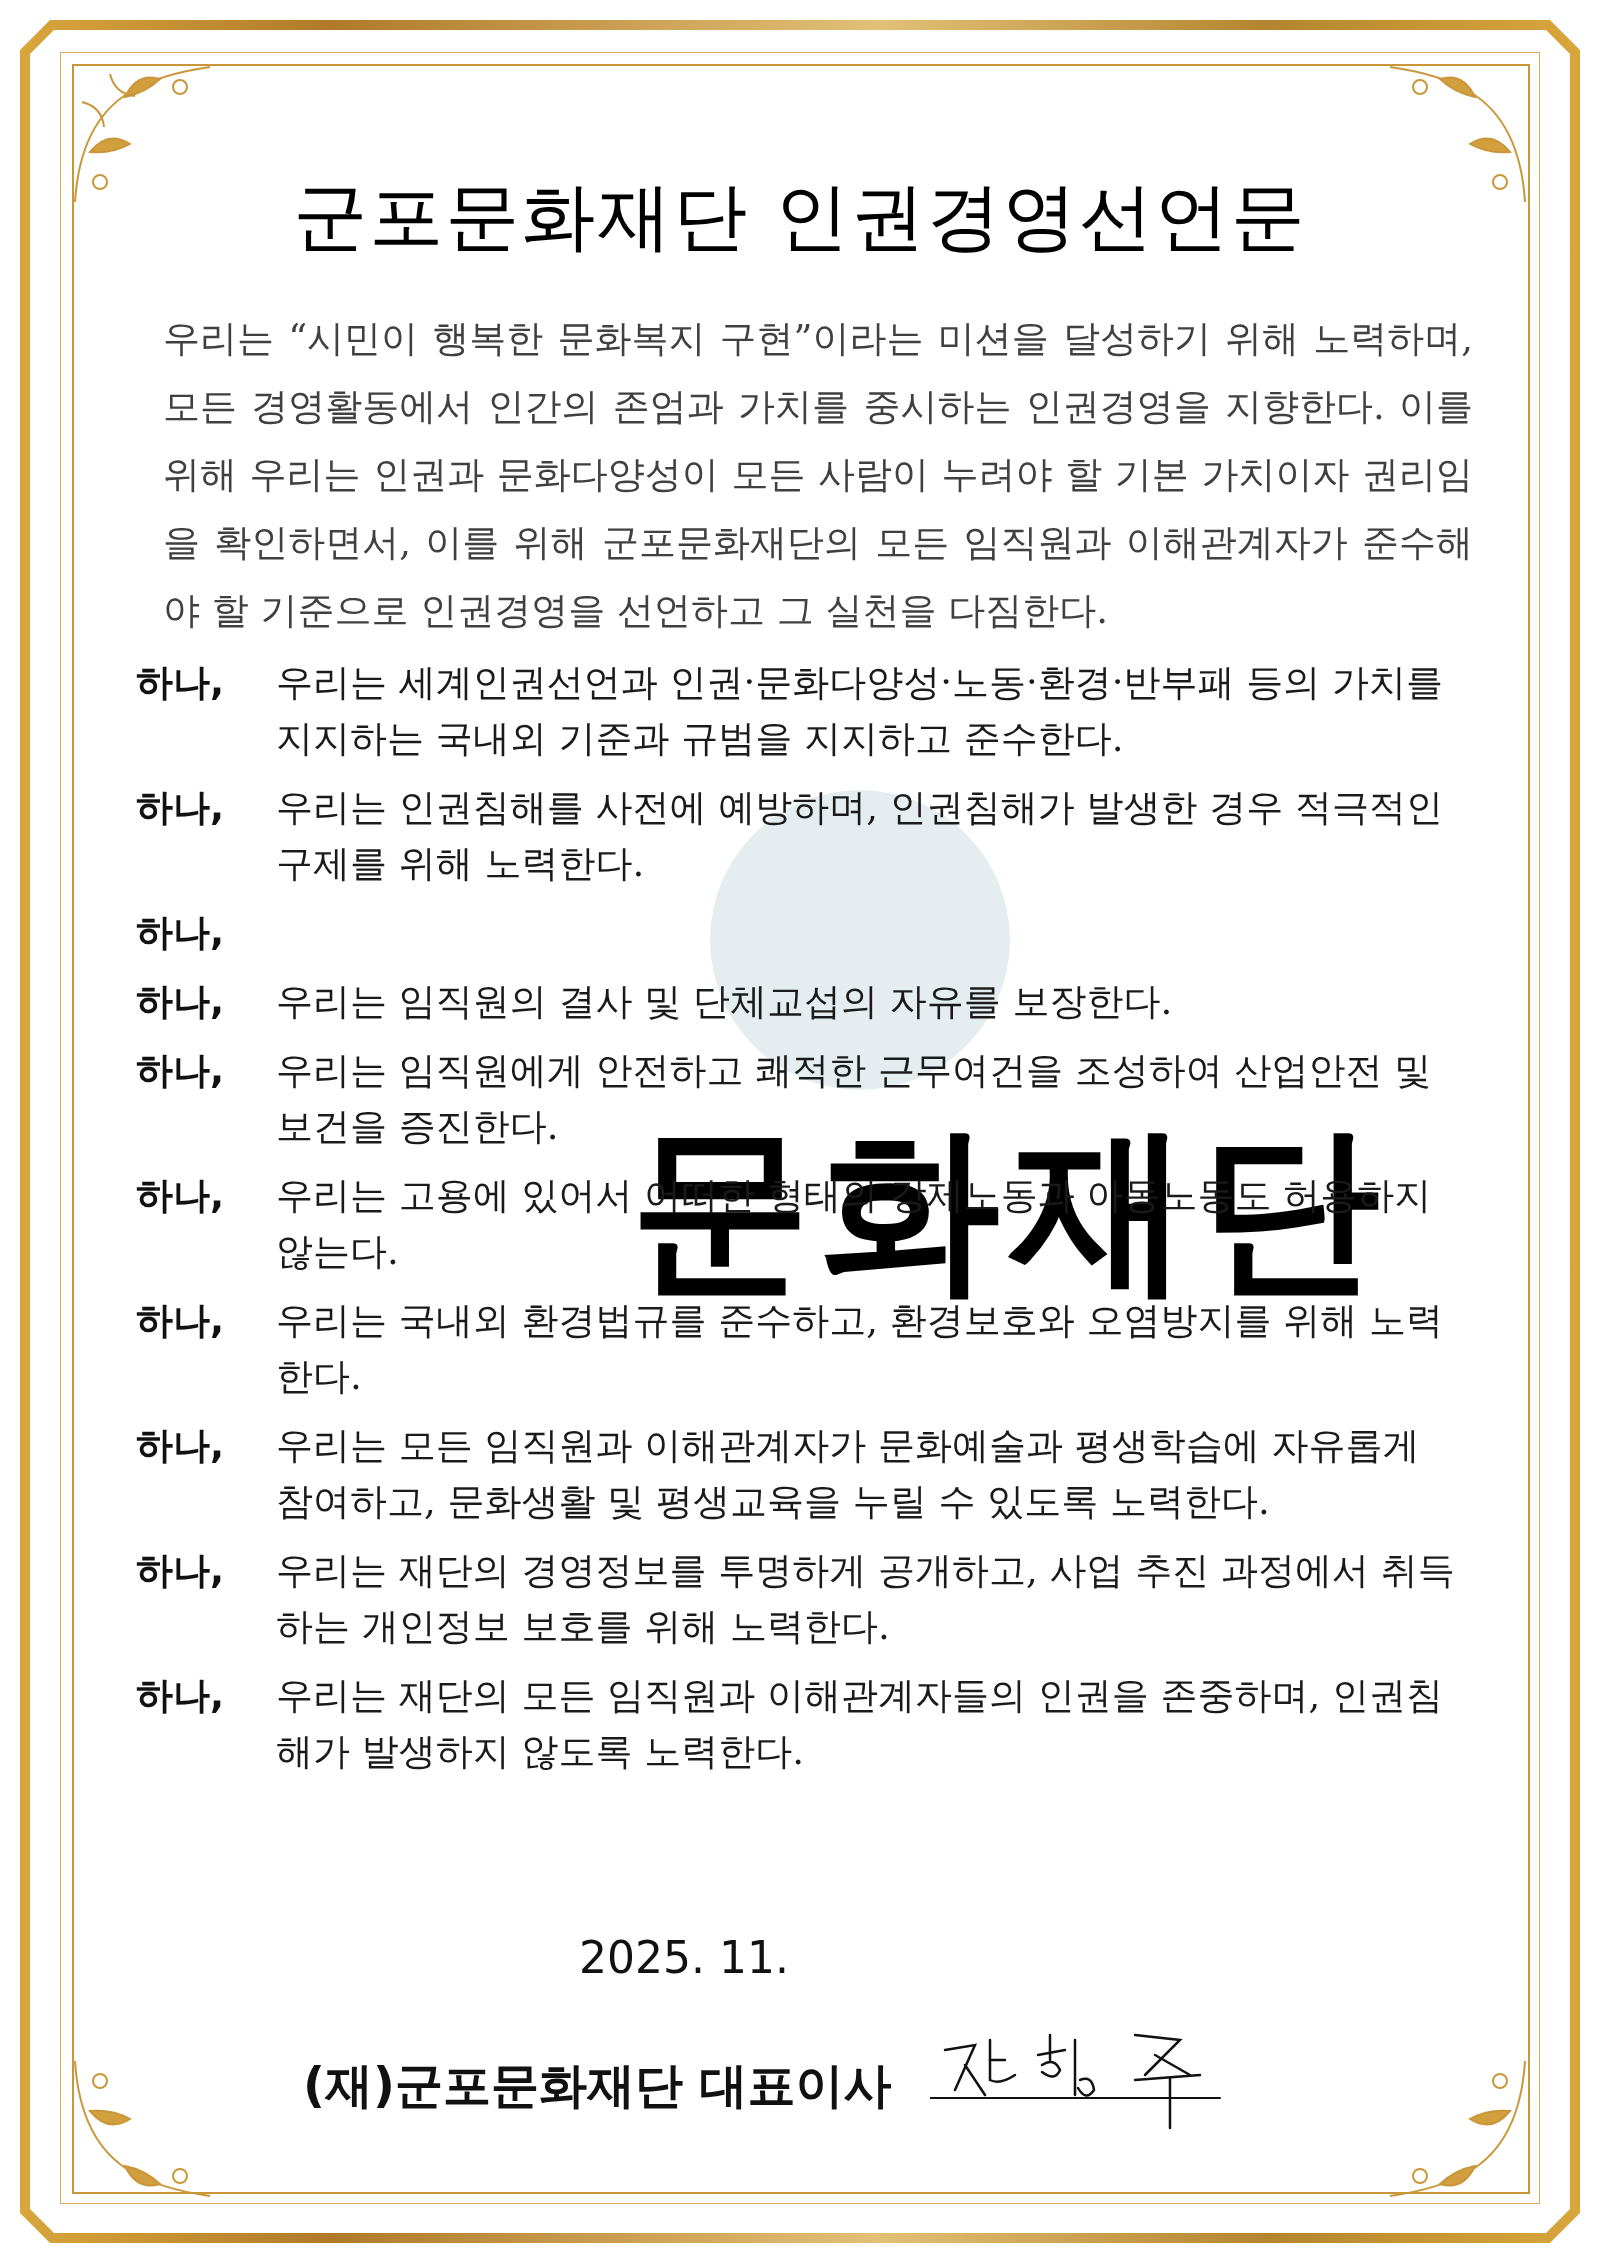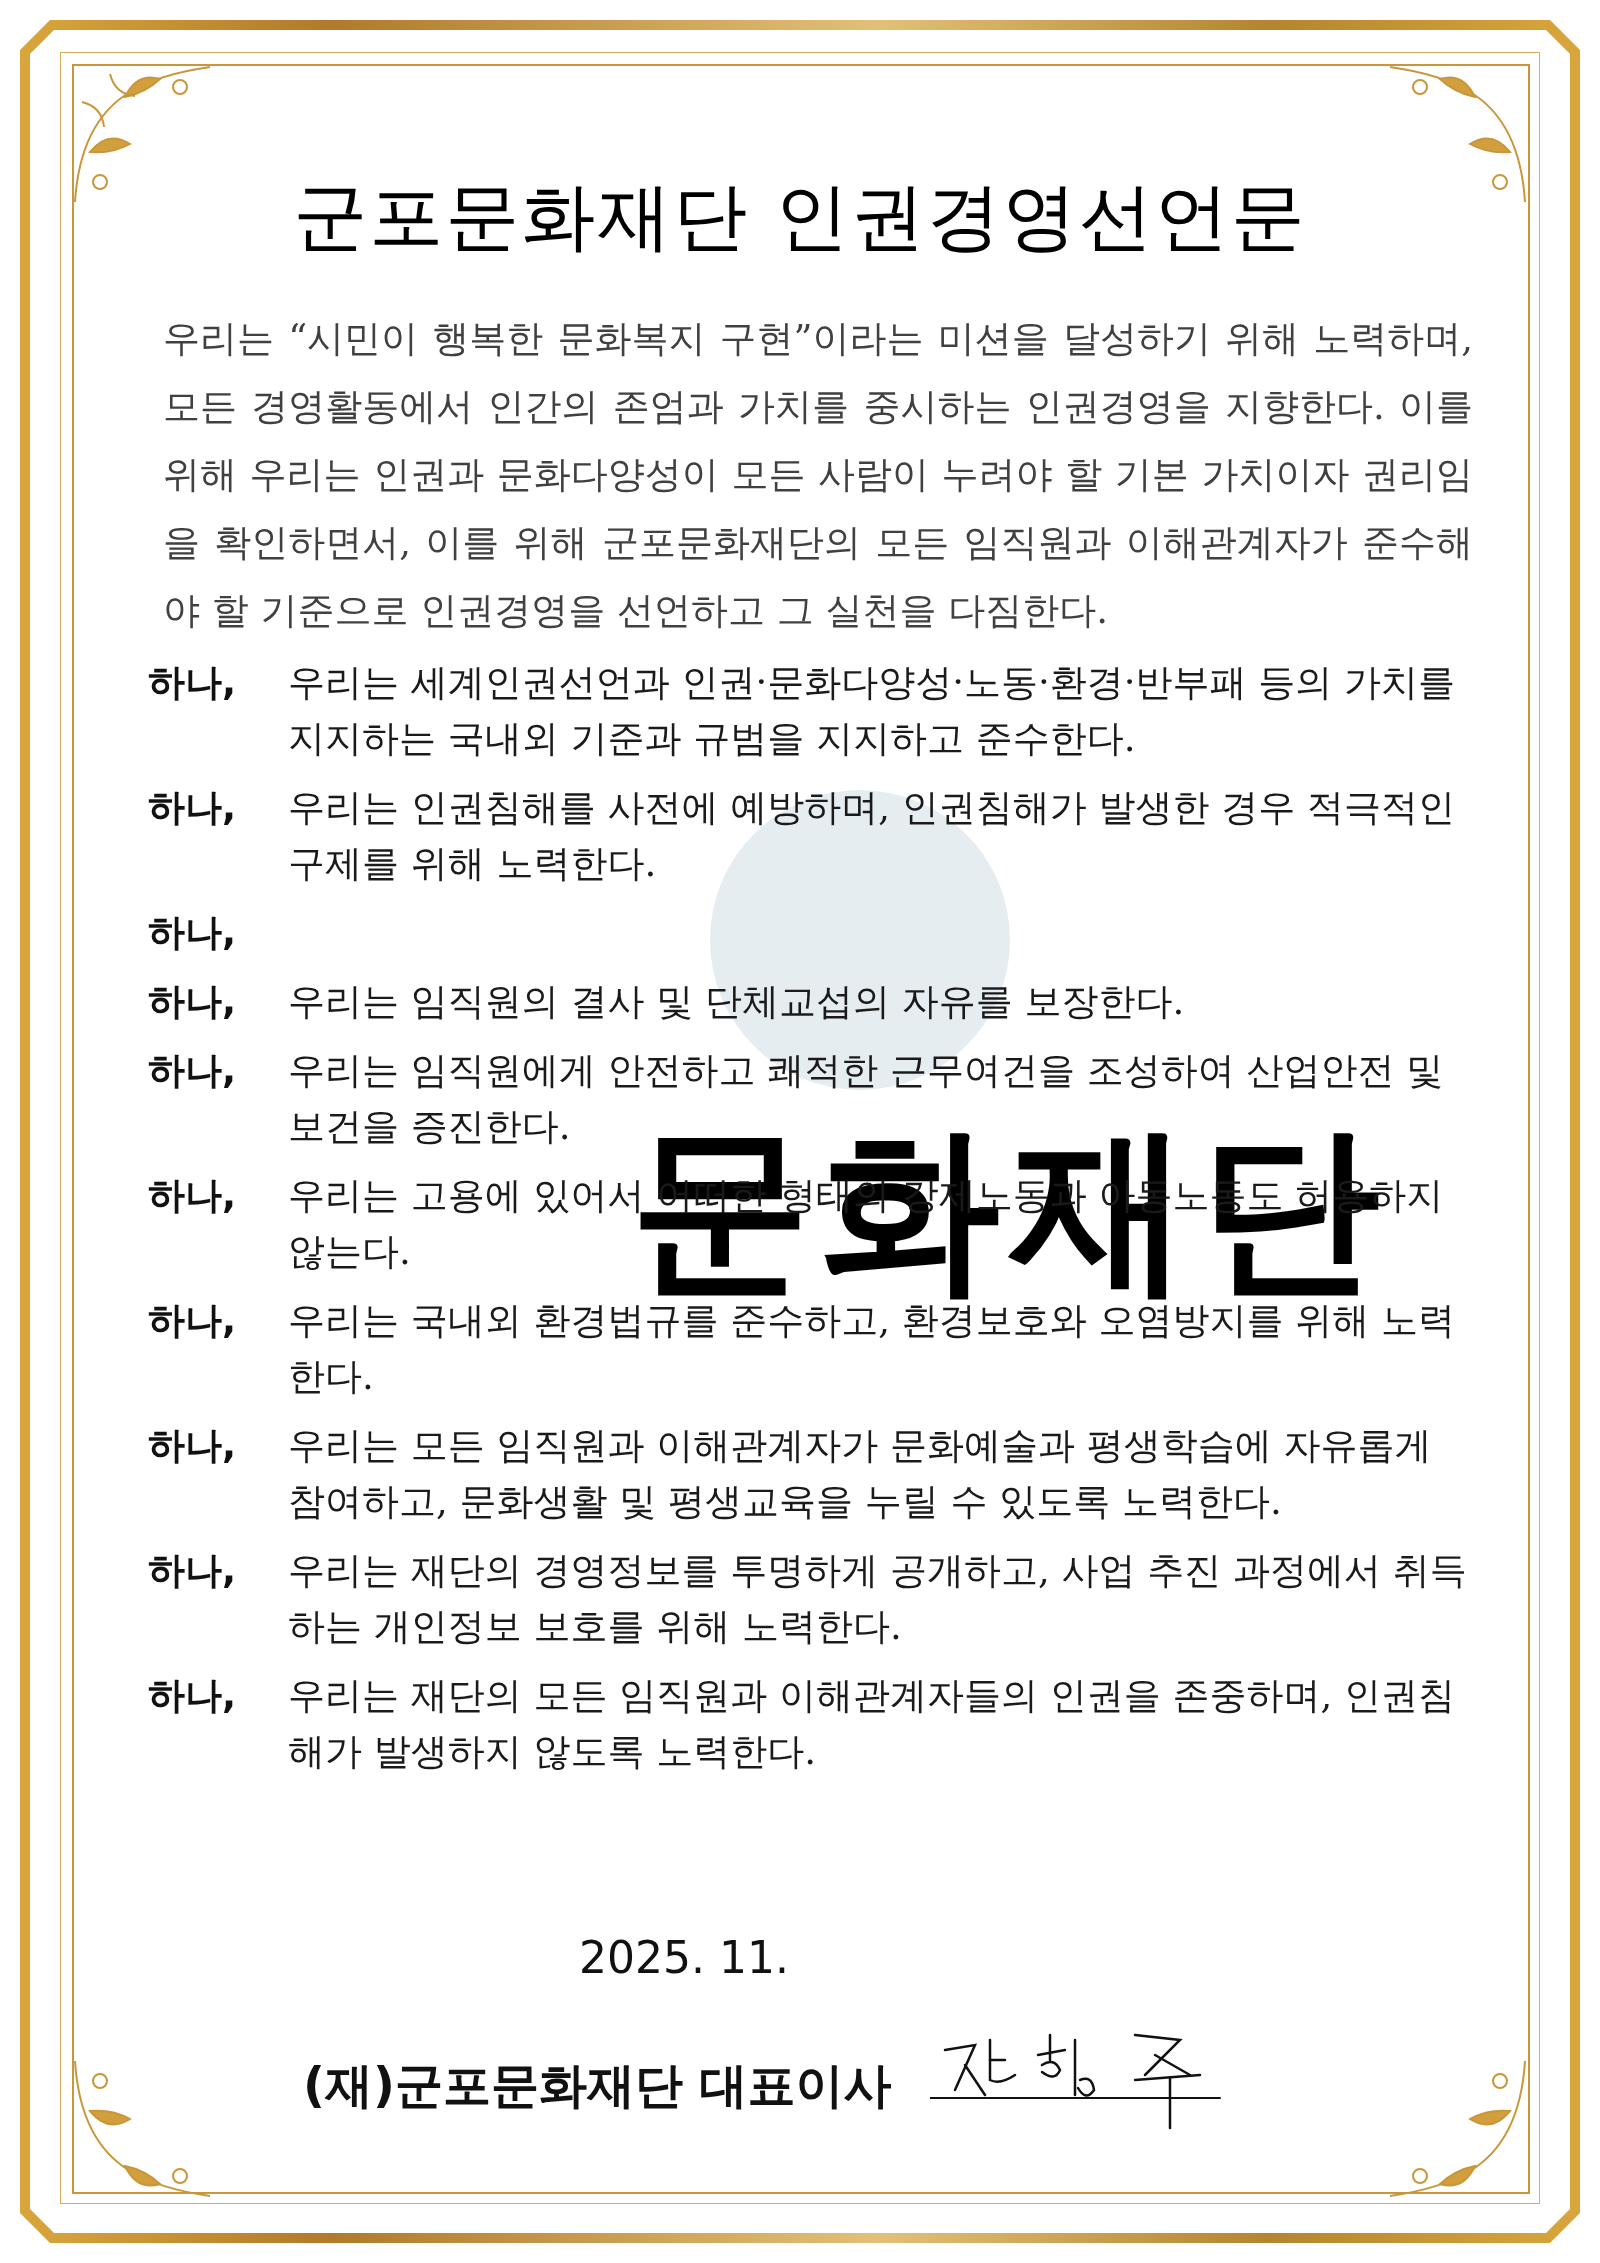--- a/index.html
+++ b/index.html
@@ -40,21 +40,21 @@
       position: absolute; left: 0; width: 1600px; top: 118px; text-align: center;
       font-size: 74px; font-weight: normal; letter-spacing: 2px; color: #000;
     }
 
     .intro {
       position: absolute; left: 139px; width: 1310px; top: 268px;
       font-family: "DejaVu Serif", "Liberation Serif", serif;
       font-size: 37px; line-height: 68px; color: #404040; text-align: justify; margin-left: 24px;
     }
 
-    .articles { position: absolute; left: 148px; top: 655px; width: 1320px; }
+    .articles { position: absolute; left: 136px; top: 655px; width: 1320px; }
     .article { display: flex; margin-bottom: 13px; }
     .article-label { width: 140px; flex: 0 0 140px; font-size: 37px; font-weight: bold; line-height: 56px; }
     .article-text { flex: 1; font-family: "DejaVu Serif", "Liberation Serif", serif; font-size: 37px; line-height: 56px; color: #1a1a1a; }
 
     .date { position: absolute; left: 0; width: 1368px; top: 1932px; text-align: center; font-size: 44px; }
     .signer { position: absolute; left: 303px; top: 2054px; font-size: 48px; font-weight: bold; }
     .signature { position: absolute; left: 930px; top: 2020px; width: 300px; height: 110px; }
   </style>
 </head>
 <body>

